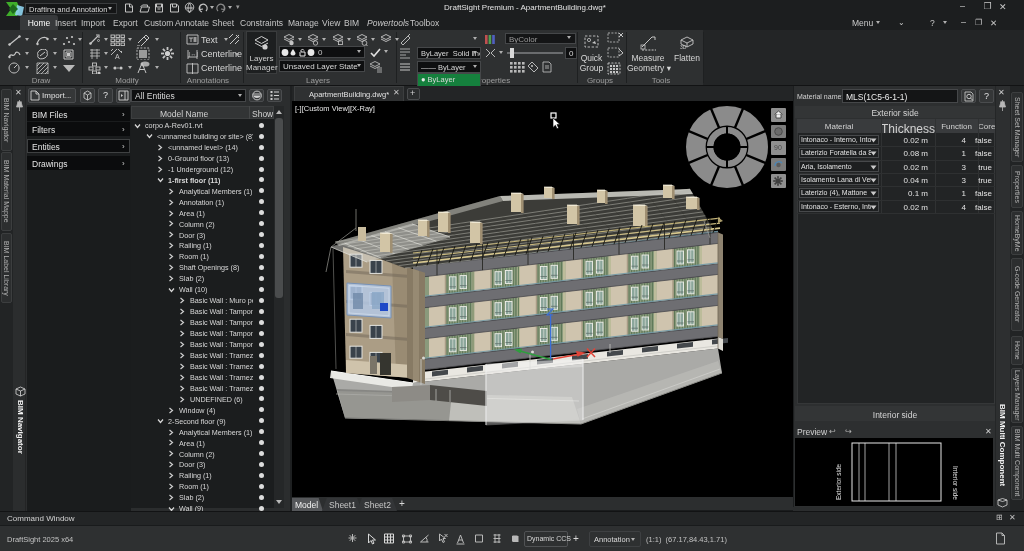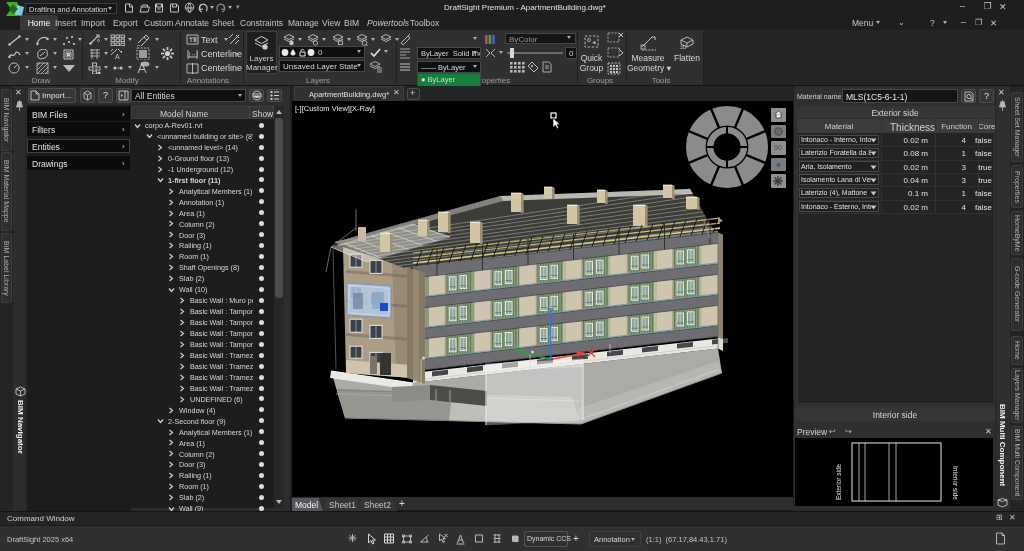--- a/index.html
+++ b/index.html
@@ -1285,21 +1285,21 @@
 <div class="ab" style="left:996px;top:404px;width:13px;height:94px;writing-mode:vertical-rl;font-size:8px;font-weight:bold;color:#f2f2f2;line-height:13px;">BIM Multi Component</div>
 <svg class="ab" style="left:997px;top:498px" width="11" height="10" viewBox="0 0 11 10">
     <path d="M1 2 L5.5 0.5 L10 2 L5.5 3.5 Z" fill="none" stroke="#d8d8d8" stroke-width="0.8"></path>
     <path d="M1 2 L1 7 L5.5 9 L10 7 L10 2" fill="none" stroke="#d8d8d8" stroke-width="0.8"></path>
   </svg>
 <div class="ab" style="left:795px;top:106px;width:200px;height:12px;background:#333536;"></div>
 <div class="txt" style="left:795px;top:108px;width:200px;text-align:center;font-size:8.5px;color:#d5d5d5;">Exterior side</div>
 <div class="ab" style="left:797px;top:119px;width:198px;height:285px;background:#222425;border:1px solid #353738;"></div>
 <div class="ab" style="left:797px;top:119px;width:198px;height:14px;background:#393b3d;"></div>
 <div class="txt" style="left:797px;top:122px;width:84px;text-align:center;font-size:8px;color:#d2d2d2;">Material</div>
-<div class="txt" style="left:881px;top:122px;width:54px;text-align:right;font-size:10px;color:#d2d2d2;">Thickness</div>
+<div class="txt" style="left:881px;top:122px;width:54px;text-align:left;font-size:12px;color:#d2d2d2;">Thickness</div>
 <div class="txt" style="left:935px;top:122px;width:43px;text-align:center;font-size:8px;color:#d2d2d2;">Function</div>
 <div class="txt" style="left:978px;top:122px;width:17px;text-align:right;font-size:8px;color:#d2d2d2;">Core</div>
 <div class="ab" style="left:881px;top:119px;width:1px;height:94px;background:#303233;"></div>
 <div class="ab" style="left:935px;top:119px;width:1px;height:94px;background:#303233;"></div>
 <div class="ab" style="left:978px;top:119px;width:1px;height:94px;background:#303233;"></div>
 <div class="ab" style="left:799px;top:134.5px;width:80px;height:10.5px;background:#1d1f20;border:1px solid #47494b;"></div>
 <div class="txt" style="left:801px;top:136.0px;max-width:70px;overflow:hidden;font-size:7px;color:#e2e2e2;">Intonaco - Interno, Into</div>
 <svg class="ab" style="left:870px;top:138.0px" width="7" height="5" viewBox="0 0 7 5">
     <path d="M0.5 0.5 L3.5 4.5 L6.5 0.5 Z" fill="#c9c9c9"></path>
   </svg>

